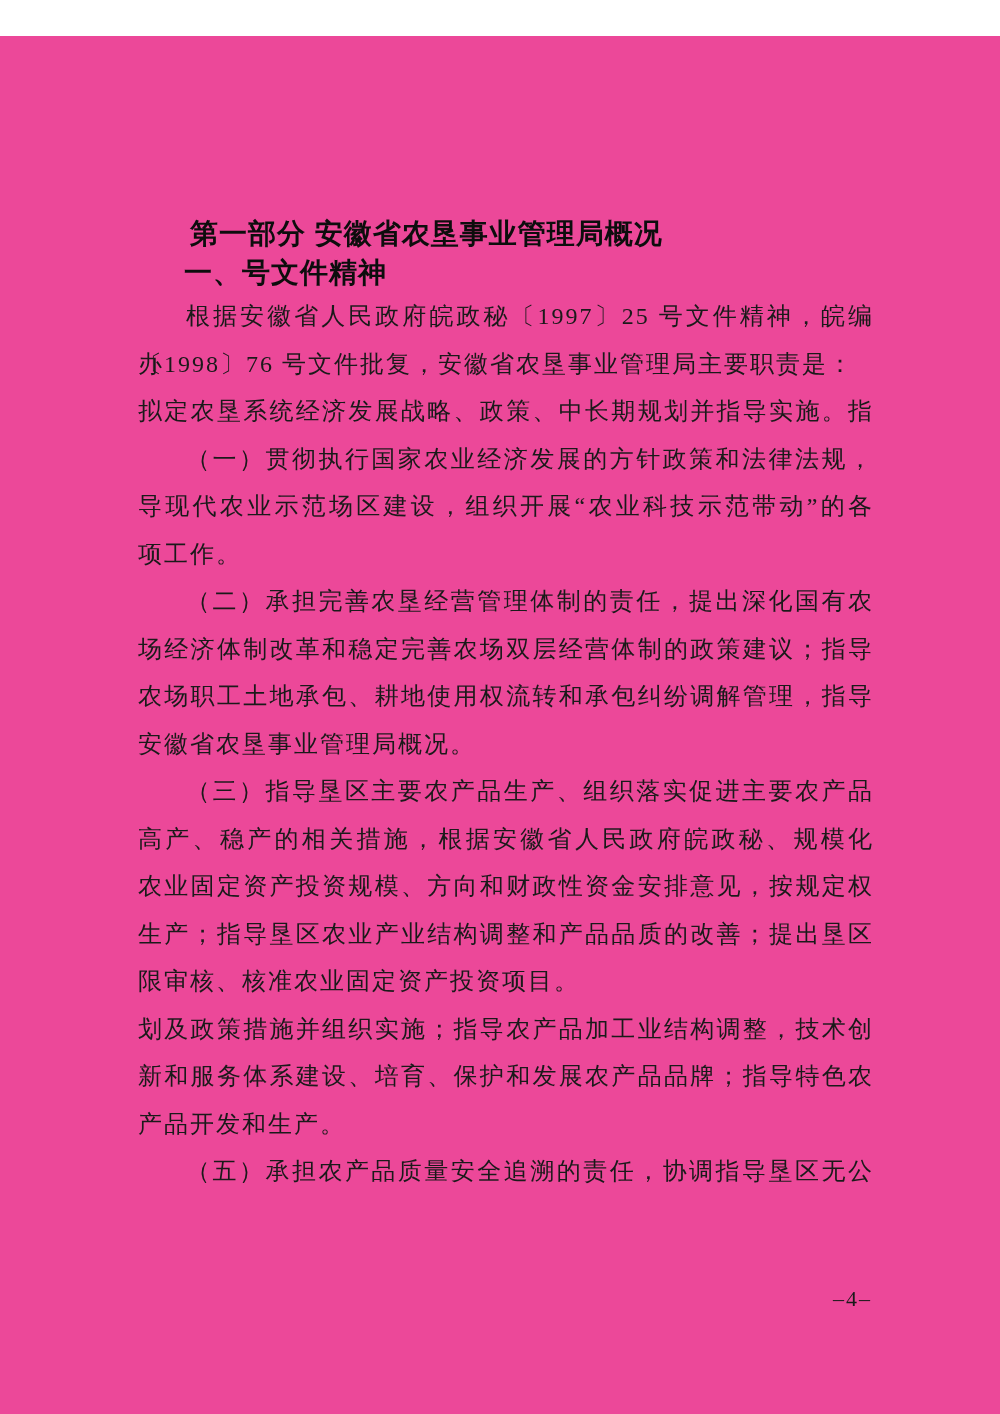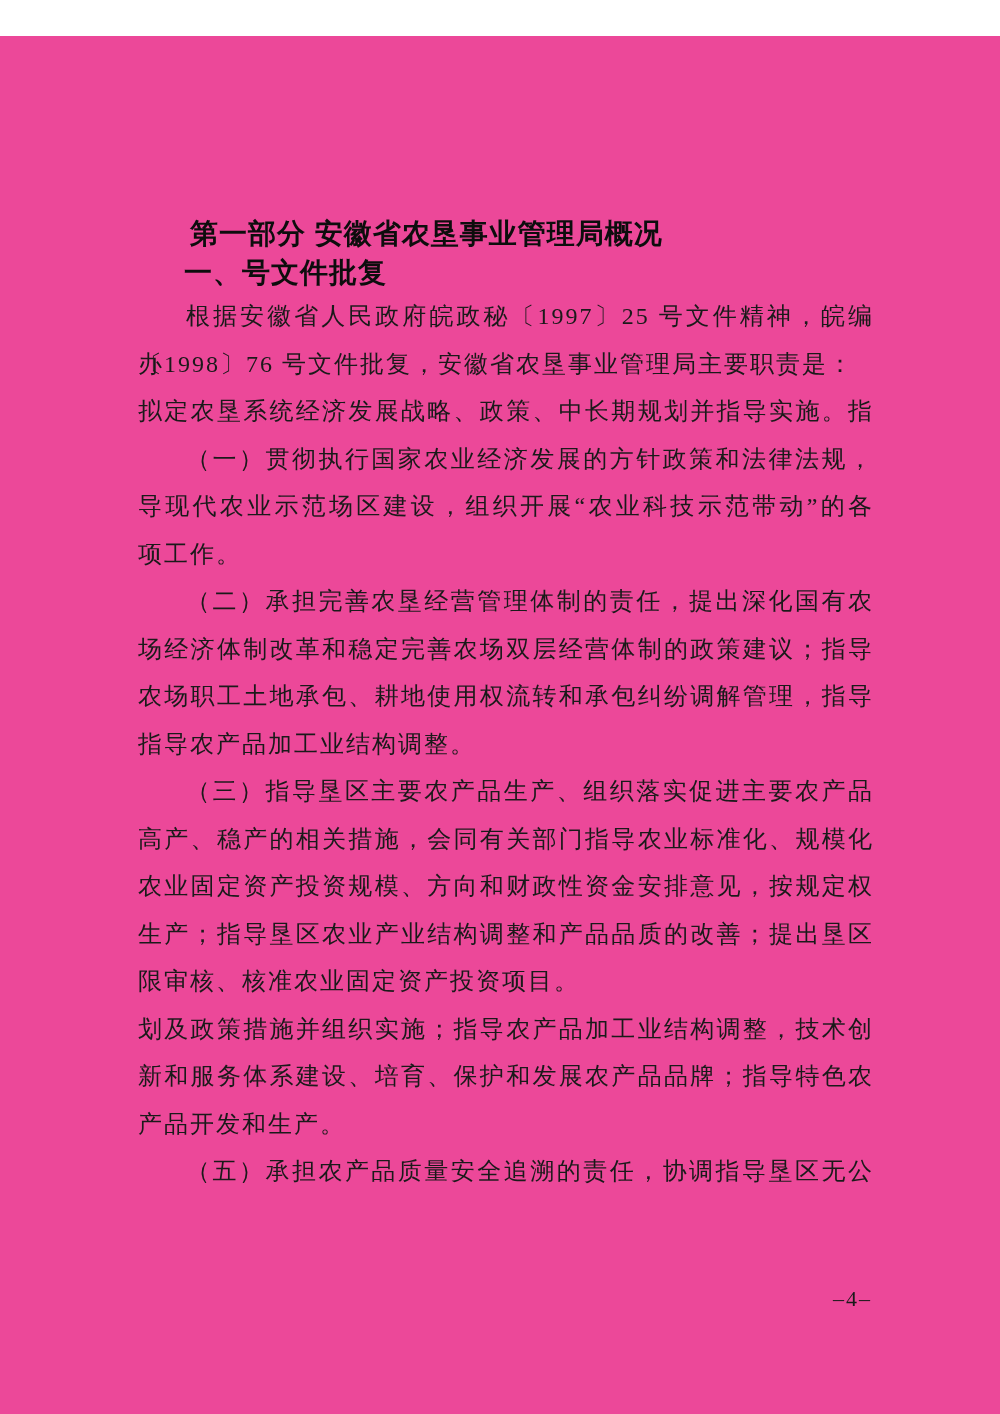--- a/index.html
+++ b/index.html
@@ -78,41 +78,41 @@
     letter-spacing: 2px;
     color: #1a1a1a;
   }
 </style>
 </head>
 <body style="background: rgb(255, 255, 255);">
 
 <div class="page">
   <div class="content">
     <div class="doc-title">第一部分 安徽省农垦事业管理局概况</div>
-    <div class="section-heading">一、号文件批复</div>
+    <div class="section-heading">一、号文件精神</div>
     <div class="body-text">
         <div class="para">
           <div class="line justify indent">根据安徽省人民政府皖政秘〔1997〕25 号文件精神，皖编办</div>
           <div class="line">〔1998〕76 号文件批复，安徽省农垦事业管理局主要职责是：</div>
         </div>
         <div class="para">
           <div class="line justify">拟定农垦系统经济发展战略、政策、中长期规划并指导实施。指</div>
           <div class="line justify indent">（一）贯彻执行国家农业经济发展的方针政策和法律法规，</div>
           <div class="line justify">导现代农业示范场区建设，组织开展“农业科技示范带动”的各</div>
           <div class="line">项工作。</div>
         </div>
         <div class="para">
           <div class="line justify indent">（二）承担完善农垦经营管理体制的责任，提出深化国有农</div>
           <div class="line justify">场经济体制改革和稳定完善农场双层经营体制的政策建议；指导</div>
           <div class="line justify">农场职工土地承包、耕地使用权流转和承包纠纷调解管理，指导</div>
-          <div class="line">指导农产品加工业结构调整。</div>
+          <div class="line">安徽省农垦事业管理局概况。</div>
         </div>
         <div class="para">
           <div class="line justify indent">（三）指导垦区主要农产品生产、组织落实促进主要农产品</div>
-          <div class="line justify">高产、稳产的相关措施，会同有关部门指导农业标准化、规模化</div>
+          <div class="line justify">高产、稳产的相关措施，根据安徽省人民政府皖政秘、规模化</div>
           <div class="line justify">农业固定资产投资规模、方向和财政性资金安排意见，按规定权</div>
           <div class="line justify">生产；指导垦区农业产业结构调整和产品品质的改善；提出垦区</div>
           <div class="line">限审核、核准农业固定资产投资项目。</div>
         </div>
         <div class="para">
           <div class="line justify">划及政策措施并组织实施；指导农产品加工业结构调整，技术创</div>
           <div class="line justify">新和服务体系建设、培育、保护和发展农产品品牌；指导特色农</div>
           <div class="line">产品开发和生产。</div>
         </div>
         <div class="para">

